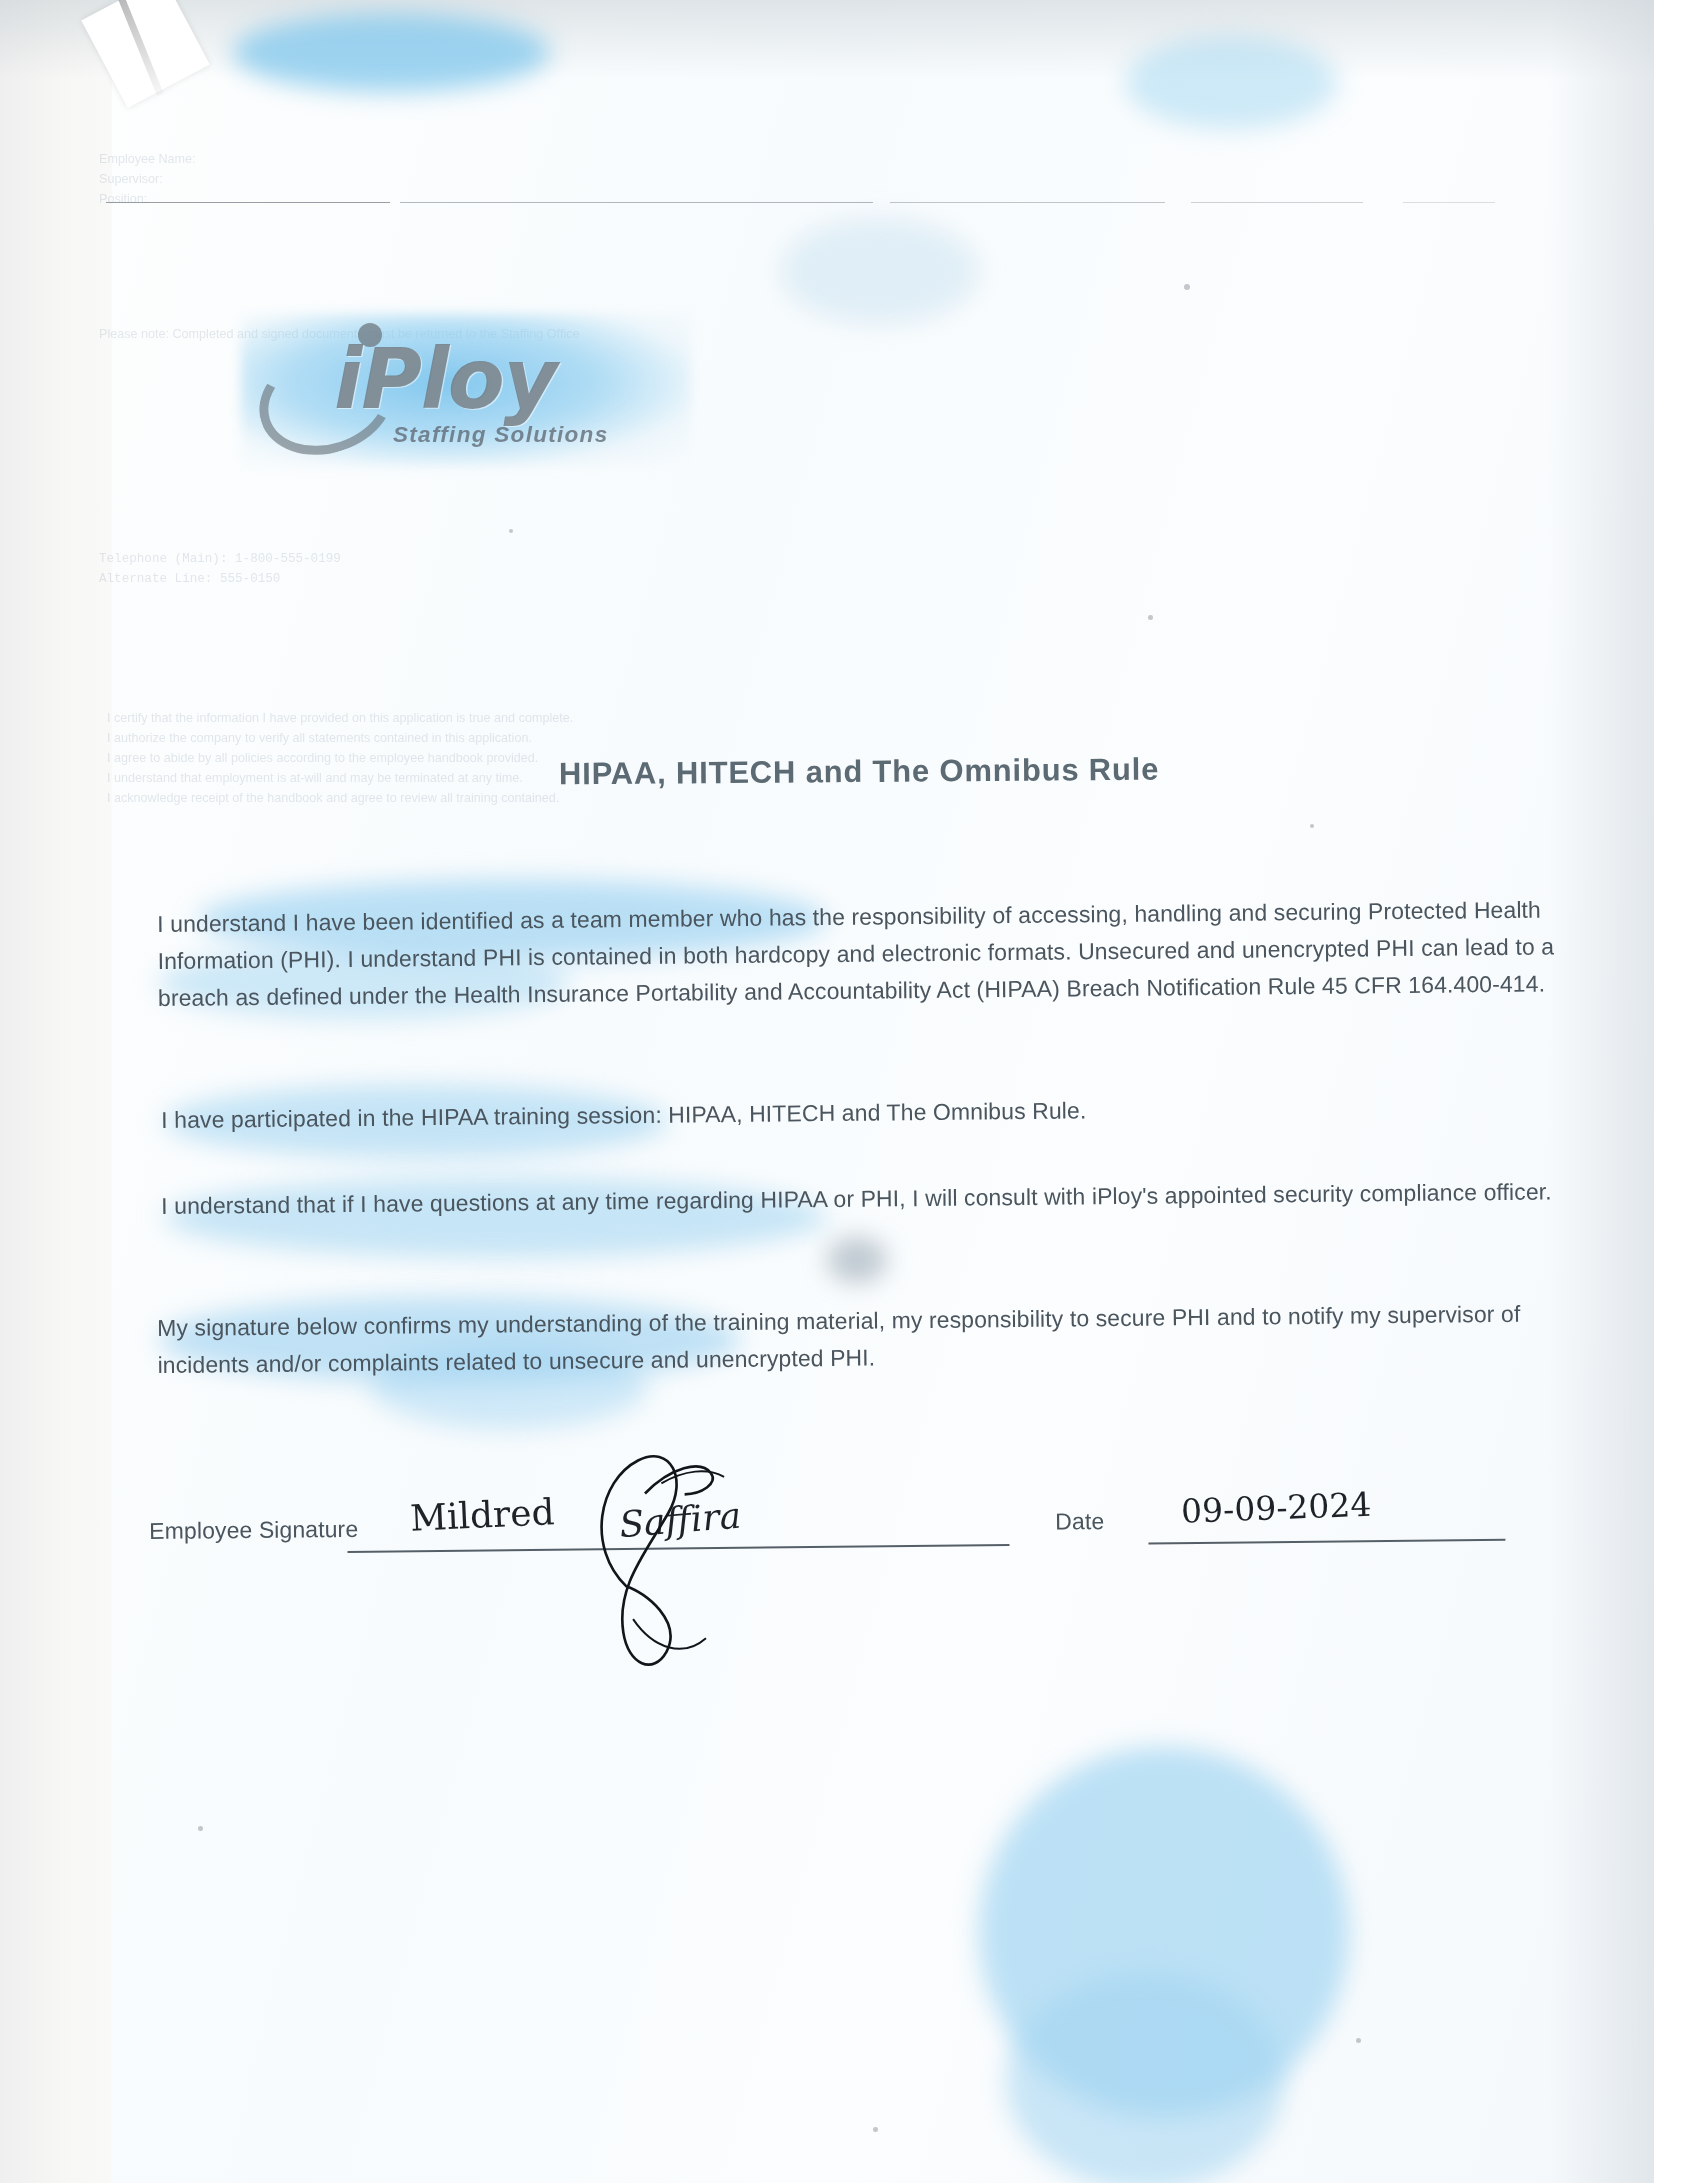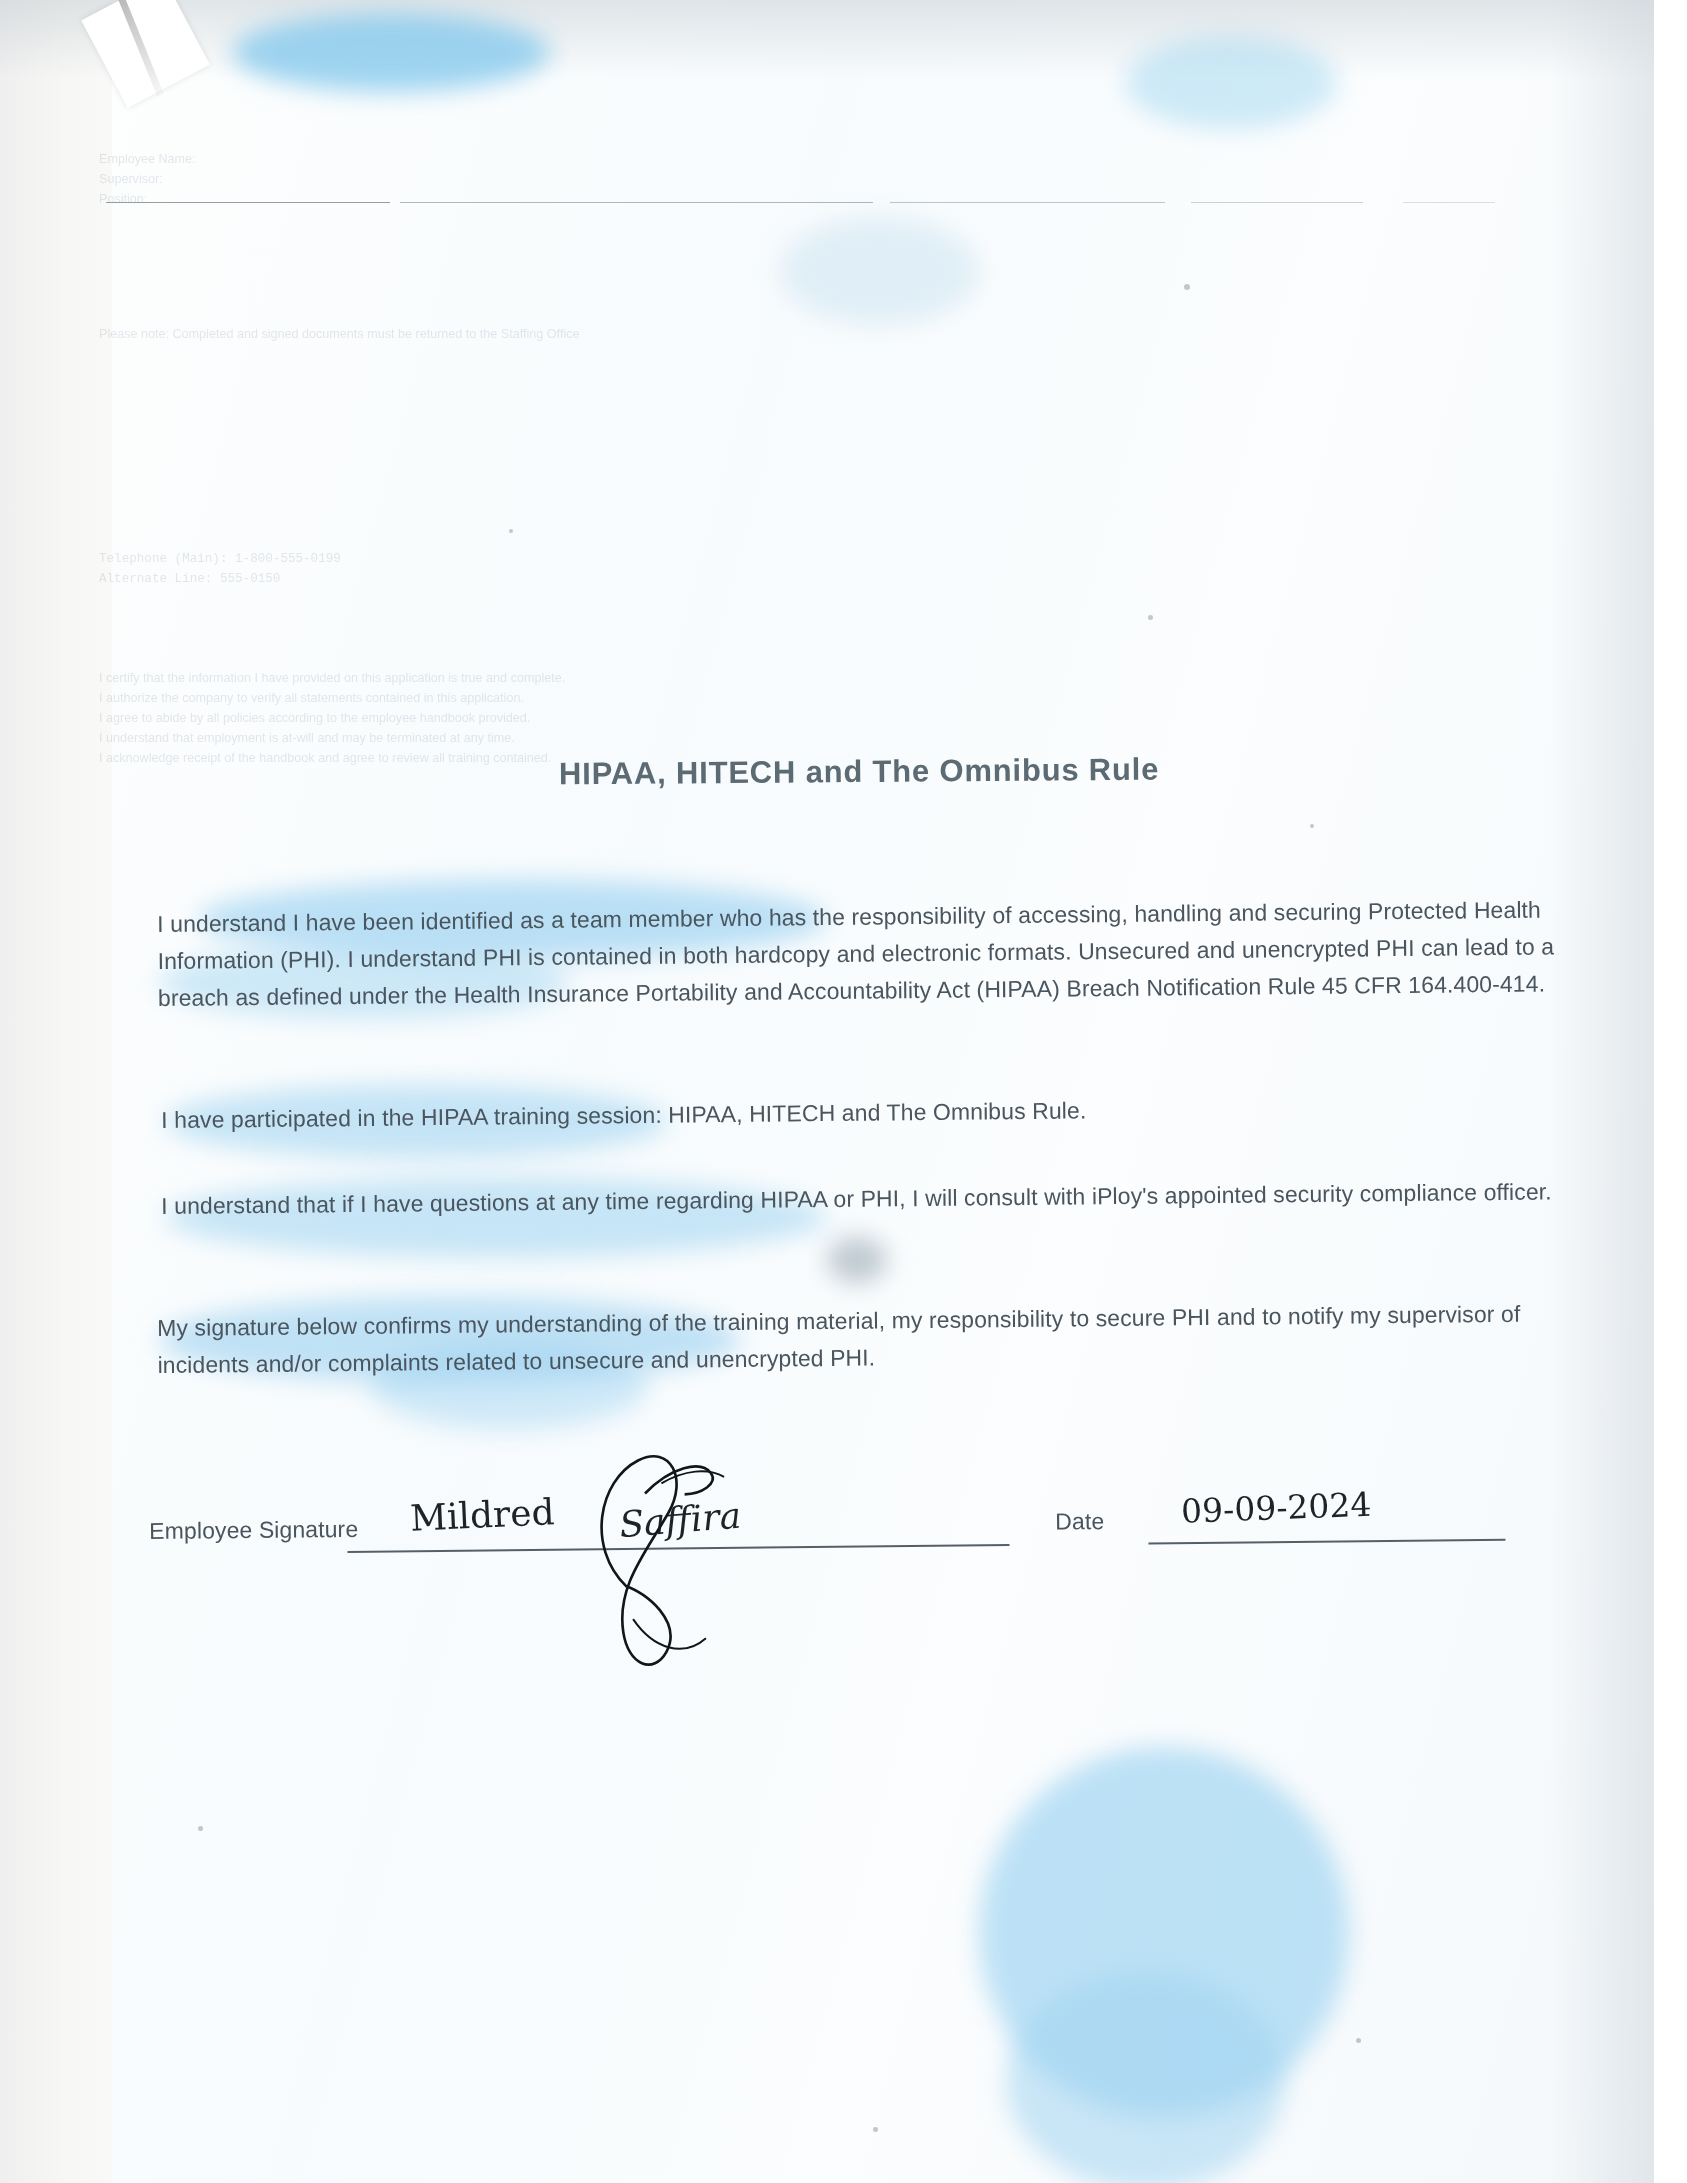--- a/index.html
+++ b/index.html
@@ -271,28 +271,35 @@
     <div>Supervisor:</div>
     <div>Position:</div>
   </div>
   <div class="ghost-block" style="top:324px;">
     <div>Please note: Completed and signed documents must be returned to the Staffing Office</div>
   </div>
   <div class="ghost-block" style="top:549px;font-family:Liberation Mono, monospace;">
     <div>Telephone (Main): 1-800-555-0199</div>
     <div>Alternate Line: 555-0150</div>
   </div>
-  <div class="ghost-block" style="top:668px;">
+  <div class="ghost-block" style="top:708px;margin-left:8px;">
     <div>I certify that the information I have provided on this application is true and complete.</div>
     <div>I authorize the company to verify all statements contained in this application.</div>
     <div>I agree to abide by all policies according to the employee handbook provided.</div>
     <div>I understand that employment is at-will and may be terminated at any time.</div>
     <div>I acknowledge receipt of the handbook and agree to review all training contained.</div>
   </div>
 
+  <div id="logo">
+    <div class="logo-wash"></div>
+    <div class="logo-swoosh"></div>
+    <div class="logo-dot"></div>
+    <div class="logo-text">iPloy</div>
+    <div class="logo-sub">Staffing Solutions</div>
+  </div>
 
   <div id="doc-title">HIPAA, HITECH and The Omnibus Rule</div>
 
   <div class="para" id="para-1">I understand I have been identified as a team member who has the responsibility of accessing, handling and securing Protected Health Information (PHI).  I understand PHI is contained in both hardcopy and electronic formats.  Unsecured and unencrypted PHI can lead to a breach as defined under the Health Insurance Portability and Accountability Act (HIPAA) Breach Notification Rule 45 CFR 164.400-414.</div>
   <div class="para" id="para-2">I have participated in the HIPAA training session:  HIPAA, HITECH and The Omnibus Rule.</div>
   <div class="para" id="para-3">I understand that if I have questions at any time regarding HIPAA or PHI, I will consult with iPloy's appointed security compliance officer.</div>
   <div class="para" id="para-4">My signature below confirms my understanding of the training material, my responsibility to secure PHI and to notify my supervisor of incidents and/or complaints related to unsecure and unencrypted PHI.</div>
 
   <div id="sig-row">
     <div class="sig-label" id="sig-label">Employee Signature</div>

